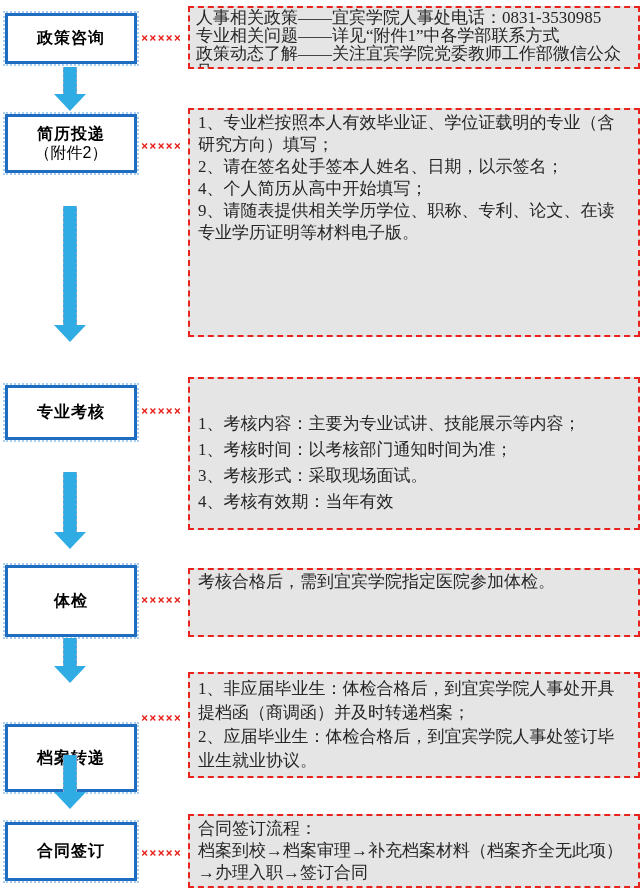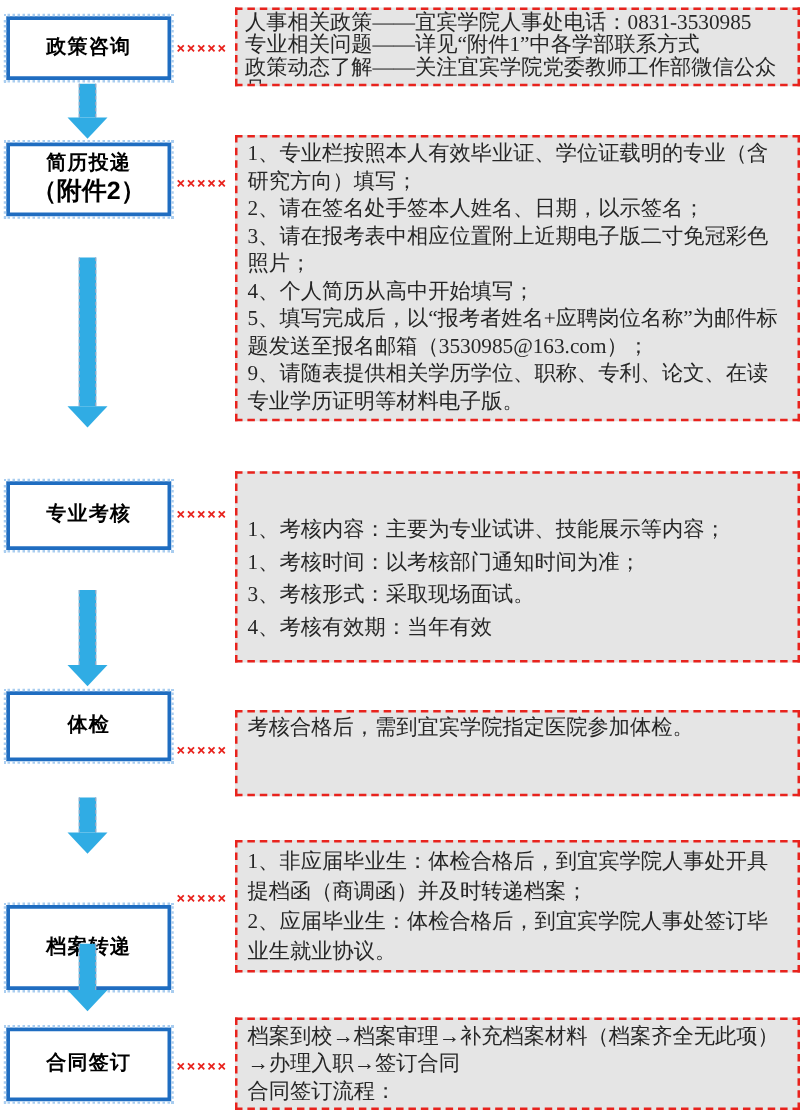--- a/index.html
+++ b/index.html
@@ -14,26 +14,26 @@
     border:3px solid var(--box-border,#1f6dc1);
     outline:2px dotted #a9cdf0;outline-offset:0px;
     background:#fff;display:flex;flex-direction:column;align-items:center;justify-content:center;
   }
   .step-label{
     font-family:"Liberation Sans","DejaVu Sans",sans-serif;
     font-weight:bold;font-size:16px;color:#000;letter-spacing:1px;line-height:1.15;
   }
   .step-sublabel{
     font-family:"Liberation Sans","DejaVu Sans",sans-serif;
-    font-weight:bold;font-size:20px;color:#000;line-height:1.2;
+    font-weight:normal;font-size:16px;color:#000;line-height:1.2;
   }
   .s0{top:13px;height:51px}
   .s1{top:114px;height:59px}
   .s2{top:385px;height:55px}
-  .s3{top:553px;height:56px}
+  .s3{top:565px;height:72px}
   .s4{top:724px;height:68px}
   .s5{top:822px;height:59px}
 
   
   .detail-box{
     position:absolute;left:188px;width:452px;box-sizing:border-box;
     border:2px dashed var(--dashed-red,#e8231d);
     background:#e5e5e5;color:#262626;font-size:17px;overflow:hidden;
   }
   .d0{top:6px;height:63px;padding:1px 6px;line-height:18px}
@@ -93,23 +93,21 @@
   </div>
 
   <div class="step-box s1">
     <div class="step-label">简历投递</div>
     <div class="step-sublabel">（附件2）</div>
   </div>
   <div class="connector c1">×××××</div>
   <div class="detail-box d1">
     <div class="dl">1、专业栏按照本人有效毕业证、学位证载明的专业（含研究方向）填写；</div>
     <div class="dl">2、请在签名处手签本人姓名、日期，以示签名；</div>
-    <div class="dl">3、请在报考表中相应位置附上近期电子版二寸免冠彩色照片；</div>
     <div class="dl">4、个人简历从高中开始填写；</div>
-    <div class="dl">5、填写完成后，以“报考者姓名+应聘岗位名称”为邮件标题发送至报名邮箱（3530985@163.com）；</div>
     <div class="dl">9、请随表提供相关学历学位、职称、专利、论文、在读专业学历证明等材料电子版。</div>
   </div>
   <div class="down-arrow a1">
     <div class="shaft"></div>
     <div class="head"></div>
   </div>
 
   <div class="step-box s2">
     <div class="step-label">专业考核</div>
   </div>
@@ -148,17 +146,17 @@
   <div class="down-arrow a4">
     <div class="shaft"></div>
     <div class="head"></div>
   </div>
 
   <div class="step-box s5">
     <div class="step-label">合同签订</div>
   </div>
   <div class="connector c5">×××××</div>
   <div class="detail-box d5">
+    <div class="dl">合同签订流程：</div>
     <div class="dl">档案到校→档案审理→补充档案材料（档案齐全无此项）→办理入职→签订合同</div>
-    <div class="dl">合同签订流程：</div>
   </div>
 
 </div>
 
 </body></html>

